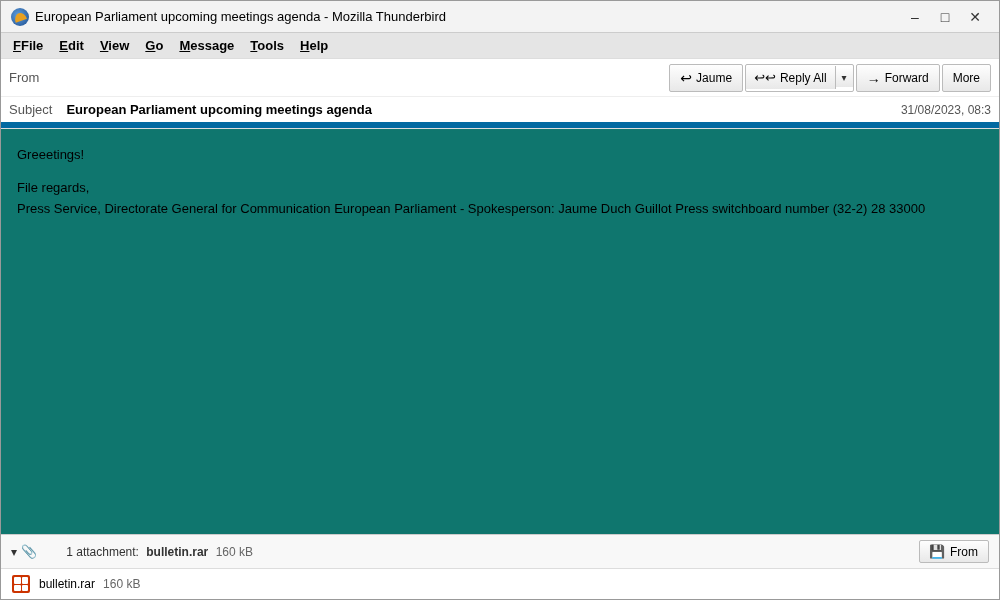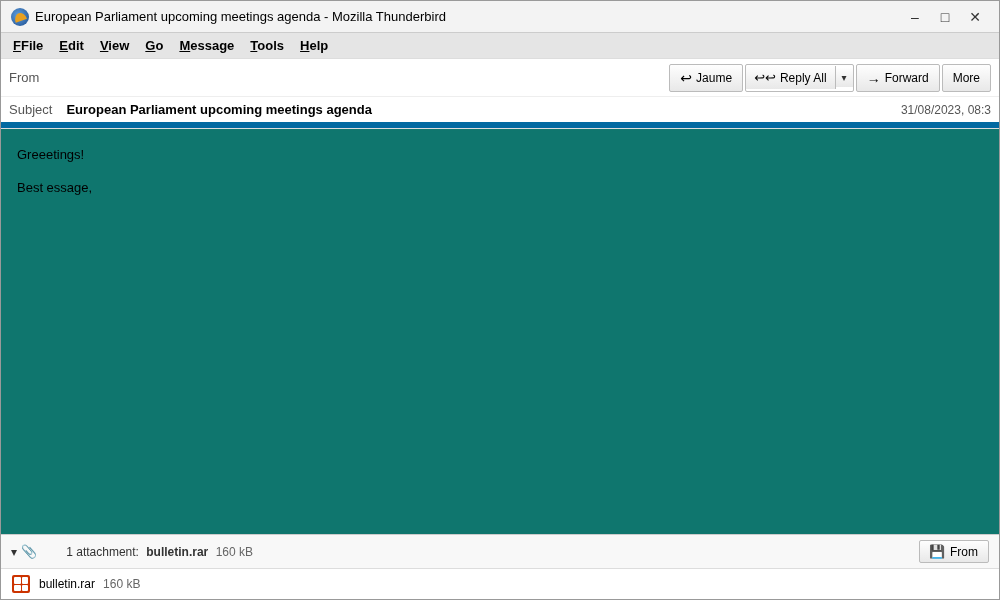--- a/index.html
+++ b/index.html
@@ -387,21 +387,22 @@
       <span class="subject-label">Subject</span>
       <span class="subject-value">European Parliament upcoming meetings agenda</span>
       <span class="date-value">31/08/2023, 08:3</span>
     </div>
 
   </div>
 
   <div class="email-body">
     <p>Greeetings!</p>
     <p>
-      <span>Best essage,</span><br>
+      <span>File regards,</span><br>
+      <span>Press Service, Directorate General for Communication European Parliament - Spokesperson: Jaume Duch Guillot Press switchboard number (32-2) 28 33000</span>
     </p>
   </div>
 
   <div class="attachment-bar">
     <span class="attachment-toggle">▾</span>
     <span class="attachment-clip">📎</span>
     <span class="attachment-info">
       <span class="attachment-count">1 attachment:</span>
       <span class="attachment-name" style="margin-left:4px;font-weight:bold;">bulletin.rar</span>
       <span class="attachment-size">160 kB</span>

